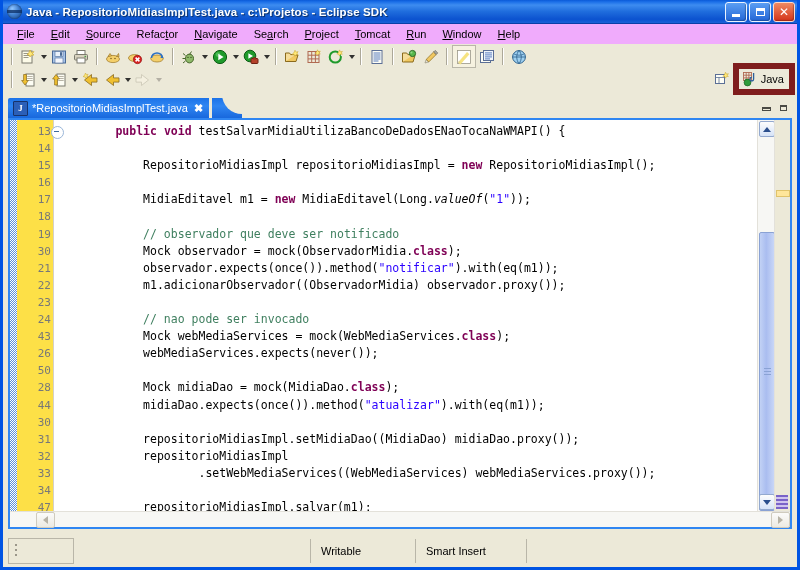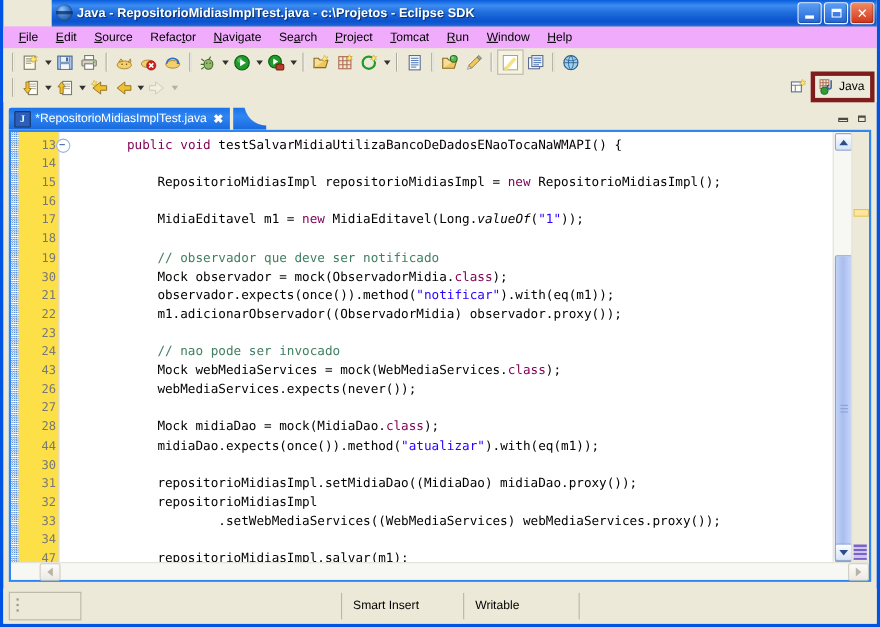--- a/index.html
+++ b/index.html
@@ -13,21 +13,20 @@
     width:800px;height:570px;position:relative;
     border:3px solid #0054e3;border-top:none;border-bottom-width:3px;
     box-sizing:border-box;background:#ece9d8;
   }
   
   .titlebar{
     height:23px;
     background:linear-gradient(180deg,#0a5ad8 0%,#1b6fe8 8%,#3d8cf0 22%,#1f6ddd 50%,#0b52cf 84%,#1a62d8 100%);
     display:flex;align-items:center;position:relative;
     border-bottom:1px solid #0a3fa8;
-    margin-left:44px;
   }
   .app-logo{
     width:15px;height:15px;margin-left:4px;margin-right:4px;flex:none;
     border-radius:50%;
     background:radial-gradient(circle at 35% 30%,#8fc5ff 0%,#3f7fd0 45%,#17427f 100%);
     box-shadow:inset 0 0 2px #0a2a5a;
     position:relative;
   }
   .app-logo:after{
     content:"";position:absolute;left:0;top:6px;width:15px;height:3px;
@@ -78,21 +77,21 @@
     border-top:4px solid #31312f;
   }
   .arw.dis:after{border-top-color:#b4b0a4;}
   .ico{width:16px;height:16px;display:block;}
 
   .persp{
     position:absolute;right:2px;top:24px;display:flex;align-items:center;height:22px;
   }
   .persp-btn{
     display:flex;align-items:center;gap:3px;height:20px;padding:0 5px 0 3px;
-    border:4px solid #7f1d1d;background:#eceada;
+    border:6px solid #7f1d1d;background:#eceada;
   }
   .persp-label{font-size:11px;color:#000;}
   .persp-open{width:22px;height:20px;display:flex;align-items:center;justify-content:center;}
 
   
   .editor-wrap{
     position:absolute;left:5px;top:98px;right:5px;bottom:38px;
   }
   .tabrow{height:20px;position:relative;}
   .tab{
@@ -151,21 +150,21 @@
   .fold:after{
     content:"";position:absolute;left:2px;top:4px;width:5px;height:1px;background:#3c6aa0;
   }
   .gutter-sep{width:1px;background:#d4d0c8;flex:none;}
   .code-text{
     flex:1;padding:3px 0 0 6px;overflow:hidden;white-space:pre;
     font-family:"DejaVu Sans Mono","Liberation Mono",monospace;
     font-size:11.5px;color:#000;
   }
   .code-text .ln{height:17.1px;line-height:17.1px;}
-  .kw{color:#7f0055;font-weight:normal;text-align:right;}
+  .kw{color:#7f0055;font-weight:bold;text-align:right;}
   .str{color:#2a00ff;}
   .cmt{color:#3f7f5f;}
   .stat{font-style:italic;}
 
   .vscroll{
     width:16px;flex:none;background:#f7f7f4;border-left:1px solid #e3e1da;
     position:relative;
   }
   .sb-arrow{
     position:absolute;left:1px;width:14px;height:14px;
@@ -550,21 +549,21 @@
             <div class="ln">17</div>
             <div class="ln">18</div>
             <div class="ln">19</div>
             <div class="ln">30</div>
             <div class="ln">21</div>
             <div class="ln">22</div>
             <div class="ln">23</div>
             <div class="ln">24</div>
             <div class="ln">43</div>
             <div class="ln">26</div>
-            <div class="ln">27</div>
+            <div class="ln">50</div>
             <div class="ln">28</div>
             <div class="ln">44</div>
             <div class="ln">30</div>
             <div class="ln">31</div>
             <div class="ln">32</div>
             <div class="ln">33</div>
             <div class="ln">34</div>
             <div class="ln">47</div>
           </div>
         <div class="gutter-sep"></div>
@@ -602,18 +601,18 @@
 
   <div class="statusbar">
     <div class="st-grip">
       <span class="st-dots">
           <i></i>
           <i></i>
           <i></i>
         </span>
     </div>
     <div class="st-spacer" style="width:236px"></div>
+    <div class="st-cell" style="width:84px">Writable</div>
     <div class="st-cell" style="width:90px">Smart Insert</div>
-    <div class="st-cell" style="width:84px">Writable</div>
     <div class="st-cell" style="flex:1"></div>
   </div>
 
 </div>
 
 </body></html>

